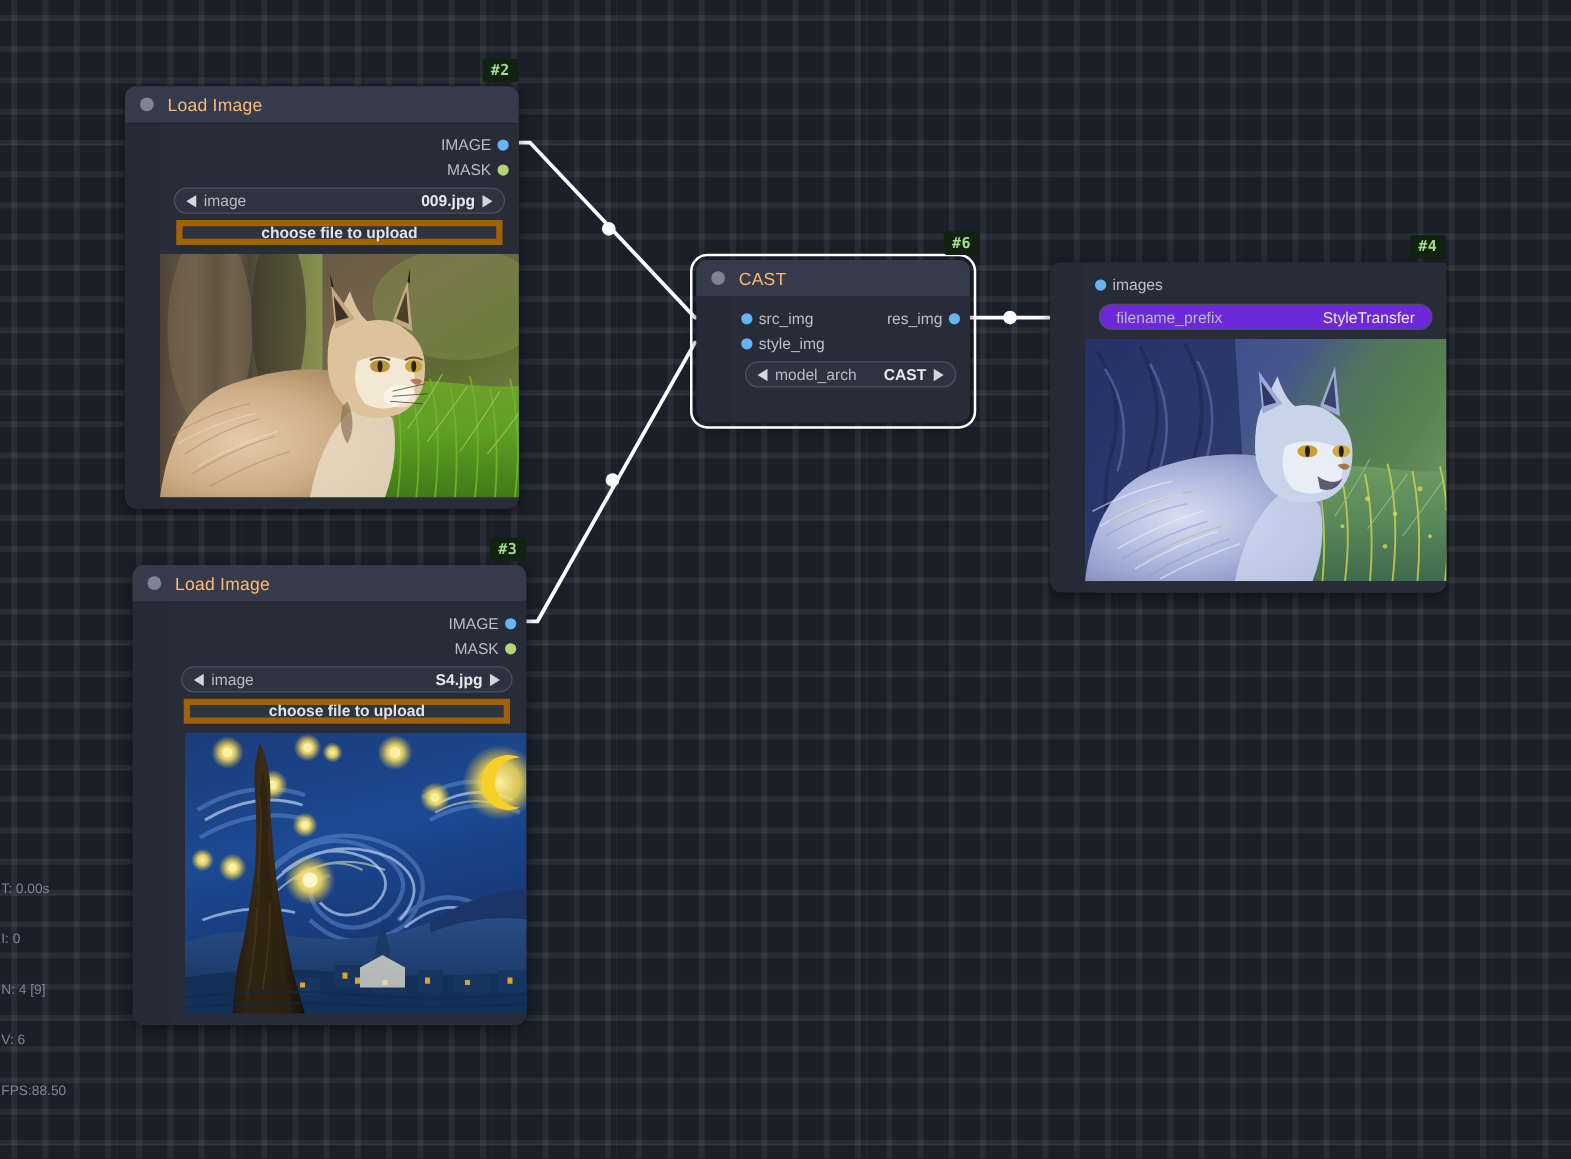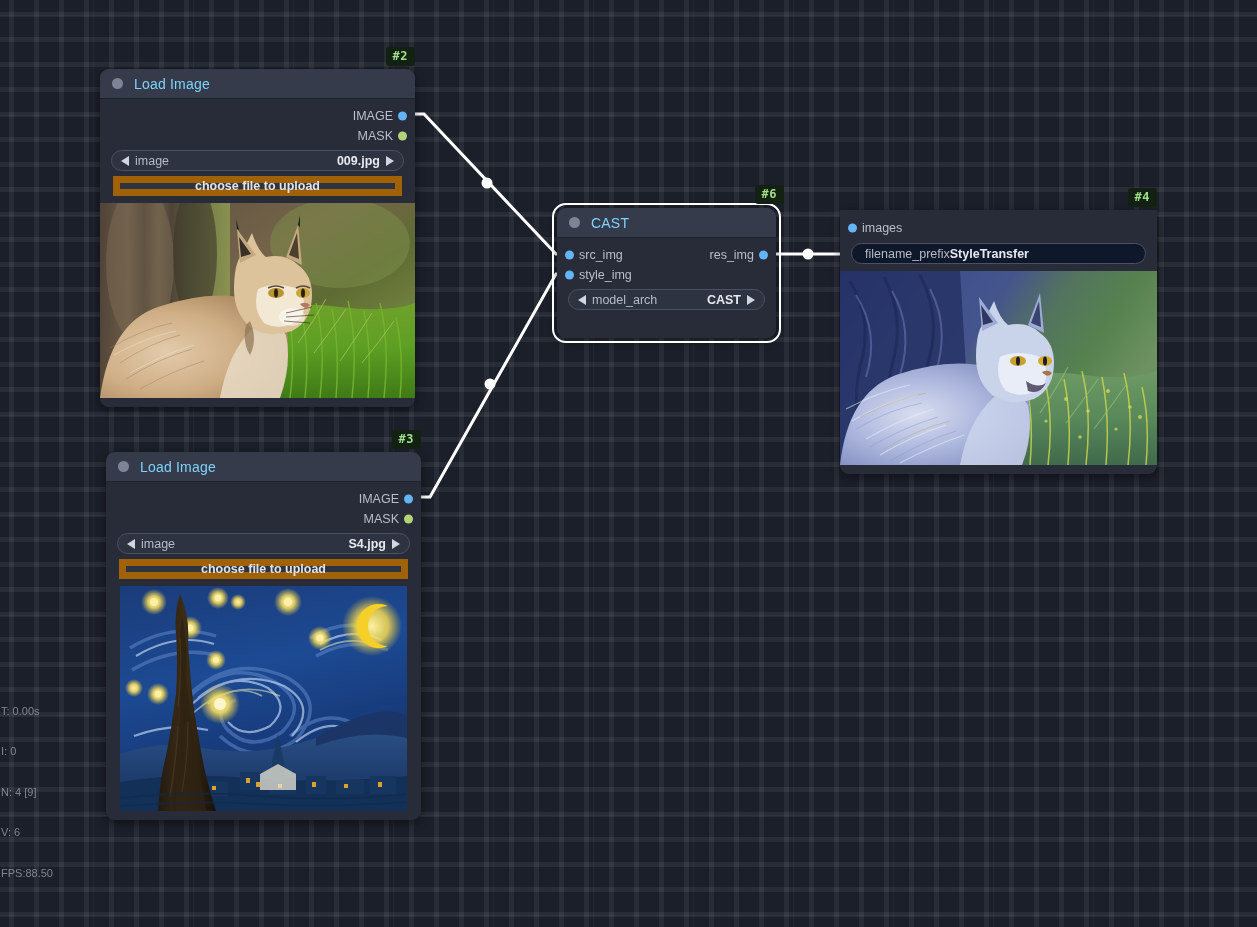--- a/index.html
+++ b/index.html
@@ -67,26 +67,27 @@
     border-radius: 9px 9px 0 0;
     display: flex; align-items: center;
     padding: 0 12px;
     border-bottom: 1px solid #1e222c;
   }
   .node-dot {
     width: 11px; height: 11px; border-radius: 50%;
     background: #7e8496; margin-right: 11px; flex: none;
   }
   .node-title {
-    color: #7dd3fc; font-size: 14px; letter-spacing: .2px;
+    color: #fdba74; font-size: 14px; letter-spacing: .2px;
   }
   .node-body {
     background: #272c38;
     border-radius: 0 0 9px 9px;
     padding: 7px 0 9px 0;
+    margin-left: 28px;
   }
   .badge {
     position: absolute;
     top: -22px; right: 0;
     background: #132112;
     color: #9fe08a;
     font-size: 12px; font-weight: bold;
     padding: 2px 7px 3px 7px;
     border-radius: 3px;
     font-family: "DejaVu Sans Mono", monospace;
@@ -132,32 +133,32 @@
   .widget-combo .arrow-l { border-right: 8px solid #d2d6de; margin-right: 6px; }
   .widget-combo .arrow-r { border-left: 8px solid #d2d6de; margin-left: 6px; }
   .widget-combo .w-name  { flex: none; color: #b6bbc6; }
   .widget-combo .w-value { flex: 1; text-align: right; color: #e6e9ef; font-weight: bold; }
 
   .widget-text {
     margin: 4px 11px 0 11px;
     height: 21px;
     border: 1px solid #4b5162;
     border-radius: 11px;
-    background: #0f172a;
+    background: #6d28d9;
     display: flex; align-items: center;
     padding: 0 13px;
     font-size: 12.5px;
   }
   .widget-text .w-name  { color: #b6bbc6; }
-  .widget-text .w-value { flex: 1; color: #e6e9ef; font-weight: bold; }
+  .widget-text .w-value { flex: 1; text-align: right; color: #e6e9ef; font-weight: normal; }
 
   .widget-button {
     margin: 5px 13px 0 13px;
     height: 20px;
-    border: 7px solid #a16207;
+    border: 5px solid #a16207;
     background: #2d3341;
     display: flex; align-items: center; justify-content: center;
     font-size: 12.5px; color: #dfe3ea; font-weight: bold;
   }
 
   
   .preview {
     margin: 7px 0 0 0;
     width: 100%;
     overflow: hidden;

